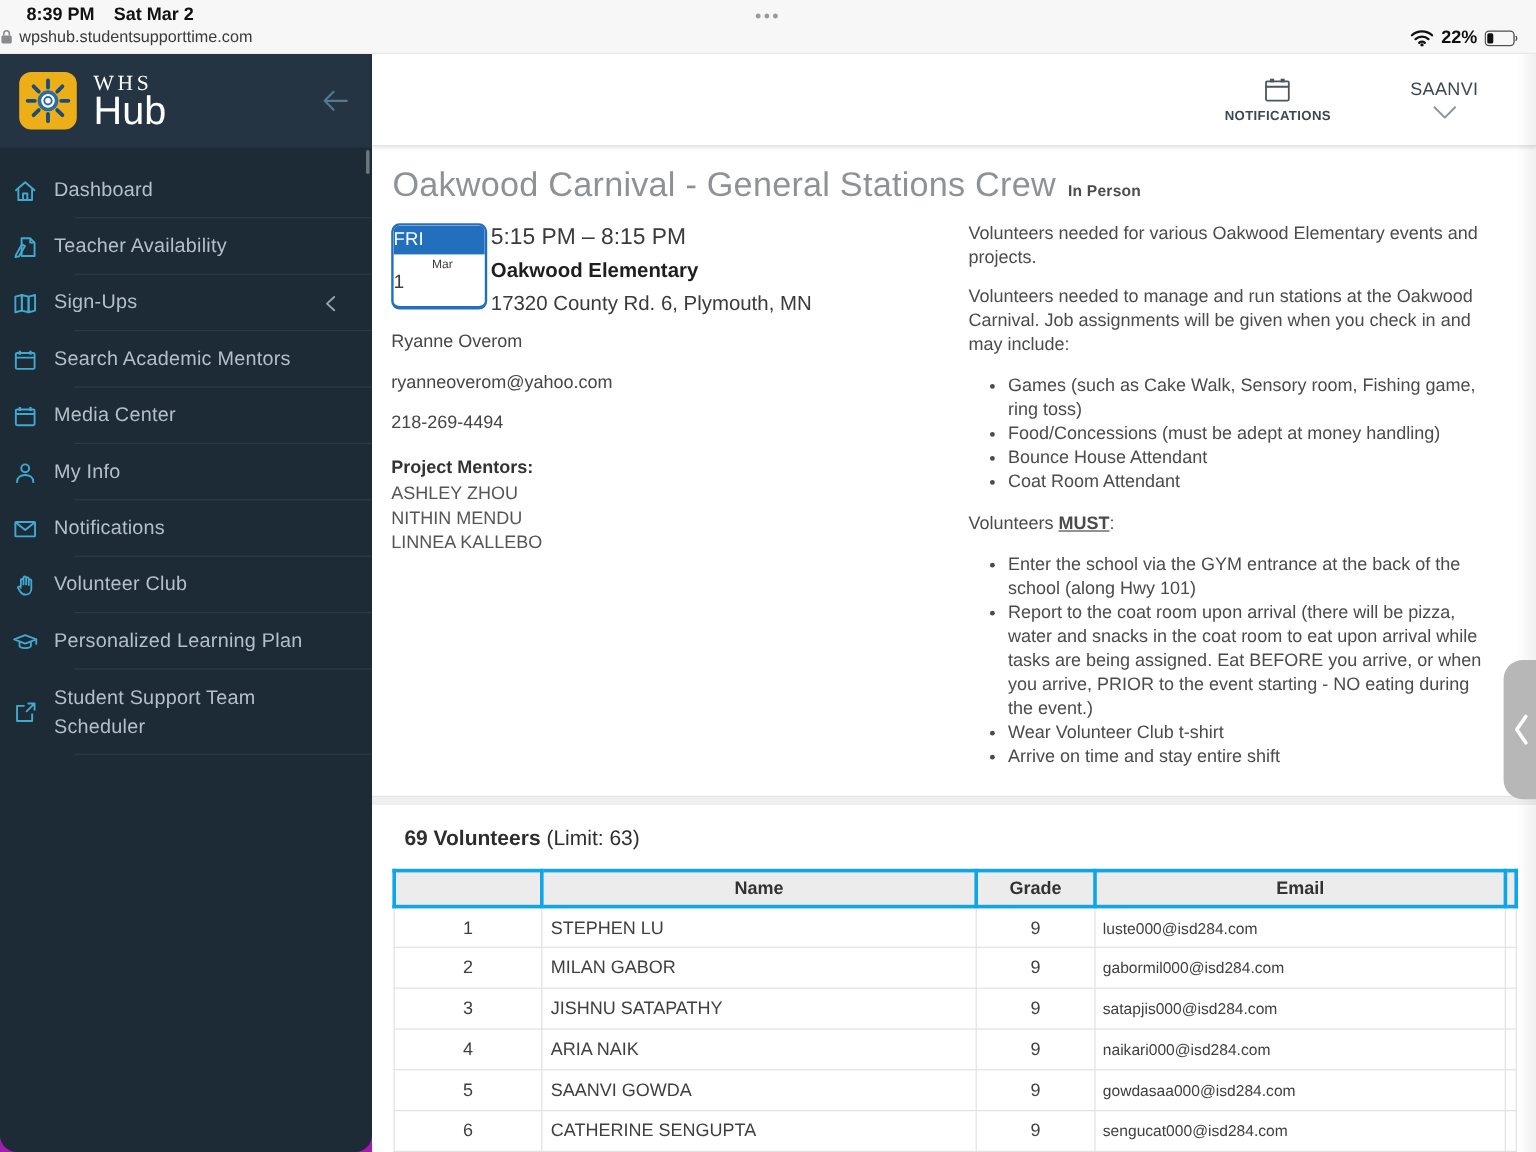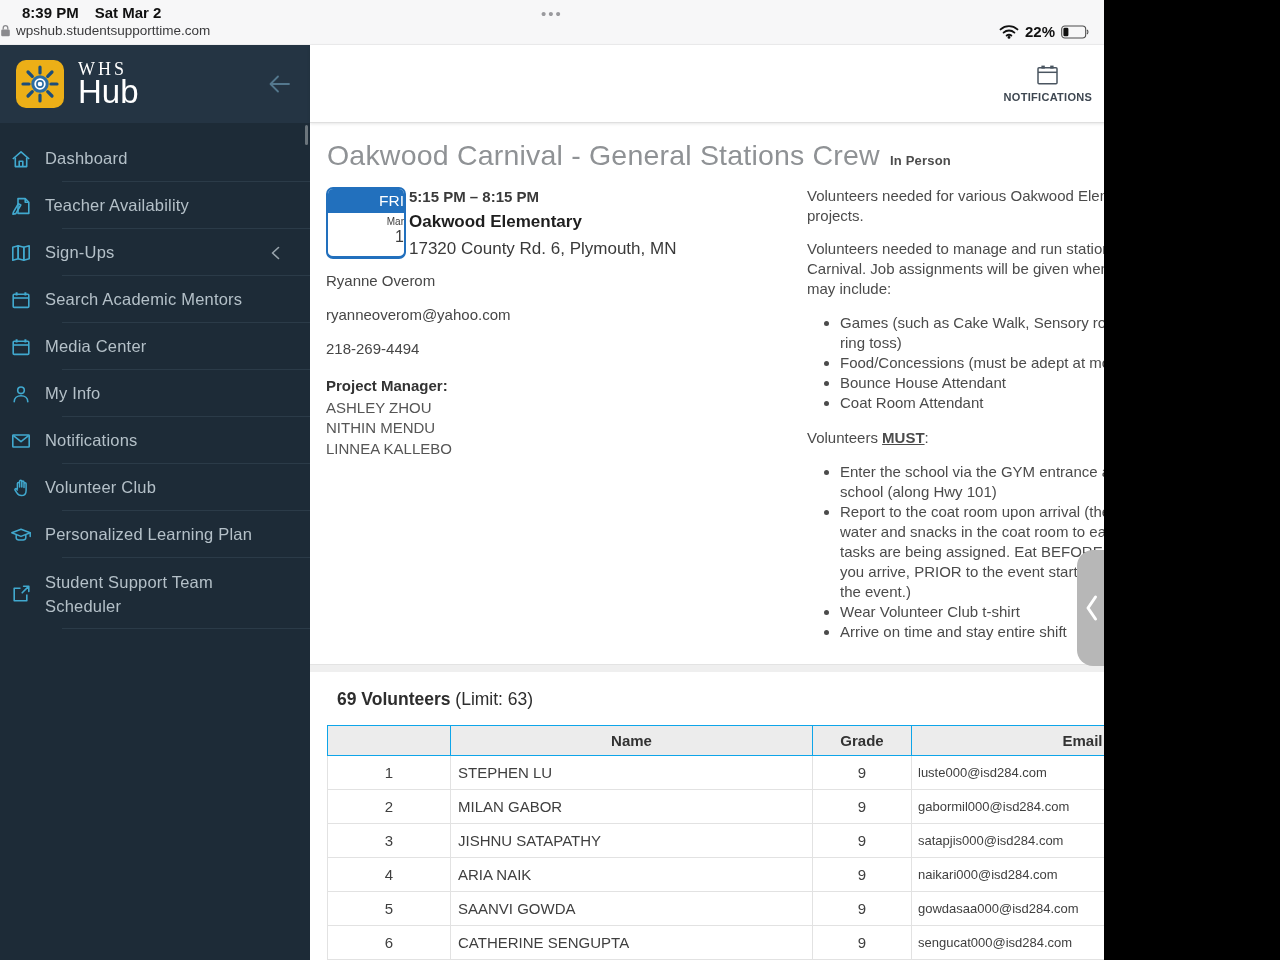--- a/index.html
+++ b/index.html
@@ -1,32 +1,32 @@
 <!DOCTYPE html>
 <html><head>
 <meta charset="utf-8">
 <style>
   * { margin:0; padding:0; box-sizing:border-box; }
   body { font-family:"Liberation Sans","DejaVu Sans",sans-serif; background:#000; }
-  .screen { position:relative; width:1104px; height:960px; background:#a21caf; overflow:hidden; }
+  .screen { position:relative; width:1280px; height:960px; background:#a21caf; overflow:hidden; }
 
   
   .status-bar { position:relative; height:45px; background:#f7f7f8; border-bottom:1px solid #ededee; }
   .sb-left { position:absolute; left:22px; top:4px; font-size:15px; font-weight:700; color:#111; }
   .sb-left .sb-date { margin-left:16px; font-weight:700; }
   .sb-dots { position:absolute; left:0; right:0; top:5px; text-align:center; color:#9a9a9e; font-size:15px; letter-spacing:2px; }
   .sb-url { position:absolute; left:0; right:0; top:23px; text-align:left; font-size:13.5px; color:#3a3a3c; }
   .sb-url svg { vertical-align:-2px; margin-right:5px; }
   .sb-right { position:absolute; right:14px; top:23px; display:flex; align-items:center; gap:6px; font-size:15px; font-weight:700; color:#111; }
 
   
   .app { display:flex; height:915px; }
 
   
-  .sidebar { width:310px; flex:0 0 310px; background:#1d2b37; position:relative; }
+  .sidebar { width:310px; flex:0 0 310px; background:#1d2b37; position:relative;border-radius:14px; }
   .logo-row { height:78px; background:#243443; display:flex; align-items:center; padding:0 18px 0 16px; }
   .logo-badge { width:48px; height:48px; background:#ecaf17; border-radius:10px; display:flex; align-items:center; justify-content:center; }
   .logo-text { margin-left:14px; color:#fff; }
   .logo-whs { font-family:"Liberation Serif","DejaVu Serif",serif; font-size:18px; letter-spacing:3px; display:block; line-height:16px; }
   .logo-hub { font-size:33px; font-weight:500; display:block; line-height:30px; }
   .back-arrow { margin-left:auto; cursor:pointer; display:flex; }
   .side-scroll-thumb { position:absolute; right:2px; top:80px; width:3px; height:20px; border-radius:2px; background:rgba(255,255,255,0.35); }
 
   .nav { padding-top:12px; }
   .nav-item { position:relative; min-height:47px; display:flex; align-items:center; padding-left:10px; cursor:pointer; }
@@ -48,47 +48,47 @@
   .user-name { font-size:15px; color:#3e4751; letter-spacing:0.3px; }
   .user-btn svg { margin-top:4px; }
 
   
   .event-section { position:relative; height:545px; background:#fff; overflow:hidden; }
   .page-title { position:absolute; left:17px; top:16px; font-size:28.5px; font-weight:400; color:#8f9295; letter-spacing:0.2px; }
   .in-person { font-size:13px; font-weight:bold; color:#4c4c4c; margin-left:10px; }
 
   .left-col { position:absolute; left:16px; top:64px; width:466px; }
   .event-head { display:flex; }
-  .cal { width:80px; height:72px; border:2px solid #2270bd; border-bottom-width:3px; border-radius:7px; overflow:hidden; background:#fff; text-align:right; flex:0 0 80px; }
+  .cal { width:80px; height:72px; border:2px solid #2270bd; border-bottom-width:3px; border-radius:7px; overflow:hidden; background:#fff; text-align:left; flex:0 0 80px; }
   .cal-day { background:#2270bd; color:#fff; height:24px; line-height:24px; font-size:15.5px; font-weight:500; }
   .cal-month { font-size:10px; color:#3e3e3e; margin-top:3px;margin-left:32px; }
   .cal-date { font-size:16px; color:#3e3e3e; margin-top:1px; }
   .event-meta { margin-left:3px; padding-top:1px; }
-  .ev-time { font-size:15px; color:#3a3a3a;font-weight:bold; }
+  .ev-time { font-size:19px; color:#3a3a3a; }
   .ev-place { font-size:17px; font-weight:bold; color:#1e1e1e; margin-top:7px; }
   .ev-addr { font-size:17px; color:#3a3a3a; margin-top:7px; }
   .contact { margin-top:13px; font-size:15px; color:#464646; }
   .contact div { margin-bottom:17px; }
   .pm-label { font-size:15px; font-weight:bold; color:#333; margin:20px 0 4px; }
   .pm-name { font-size:15px; color:#555; line-height:20.5px; }
 
   .right-col { position:absolute; left:497px; top:63px; width:436px; font-size:15px; line-height:20px; color:#4b4b4b; }
   .right-col p { margin:0 0 13px; }
   .right-col ul { margin:14px 0 15px; padding-left:33px; }
   .right-col li { line-height:20px; }
   .must-line { margin:18px 0 0; }
 
   .section-gap { height:8px; background:#efefef; border-top:1px solid #e3e3e3; }
 
   
   .volunteers { flex:1; background:#fff; padding-top:17px; }
   .vol-heading { margin-left:27px; font-size:17.5px; color:#2d2d2d; font-weight:bold; }
   .vol-heading .limit { font-weight:400; }
   table.vol-table { margin:15px 0 0 17px; border-collapse:collapse; table-layout:fixed; width:935px; }
-  .vol-table th { background:#ececec; border:1px solid #0ea5e9; height:30px; font-weight:bold; font-size:15px; color:#333; text-align:center; }
+  .vol-table th { background:#ececec; border:3px solid #0ea5e9; height:30px; font-weight:bold; font-size:15px; color:#333; text-align:center; }
   .vol-table td { border:1px solid #e2e2e2; height:34px; font-size:15px; color:#3f3f3f; background:#fff; }
   .vol-table td.c-num, .vol-table td.c-grade { text-align:center; }
   .vol-table td.c-name { padding-left:7px; }
   .vol-table td.c-email { padding-left:6px; font-size:13px; }
 
   
   .pull-tab { position:absolute; right:0; top:550px; width:27px; height:116px; background:#b7b7b7; border-radius:16px 0 0 16px; display:flex; align-items:center; justify-content:center; cursor:pointer; z-index:5; }
 </style>
 </head>
 <body>
@@ -293,21 +293,21 @@
               <div class="ev-time">5:15 PM – 8:15 PM</div>
               <div class="ev-place">Oakwood Elementary</div>
               <div class="ev-addr">17320 County Rd. 6, Plymouth, MN</div>
             </div>
           </div>
           <div class="contact">
             <div>Ryanne Overom</div>
             <div>ryanneoverom@yahoo.com</div>
             <div>218-269-4494</div>
           </div>
-          <div class="pm-label">Project Manager:</div>
+          <div class="pm-label">Project Mentors:</div>
           <div class="pm-name">ASHLEY ZHOU</div>
           <div class="pm-name">NITHIN MENDU</div>
           <div class="pm-name">LINNEA KALLEBO</div>
         </div>
 
         <div class="right-col">
           <p>Volunteers needed for various Oakwood Elementary events and projects.</p>
           <p>Volunteers needed to manage and run stations at the Oakwood Carnival. Job assignments will be given when you check in and may include:</p>
           <ul>
             <li>Games (such as Cake Walk, Sensory room, Fishing game, ring toss)</li>

